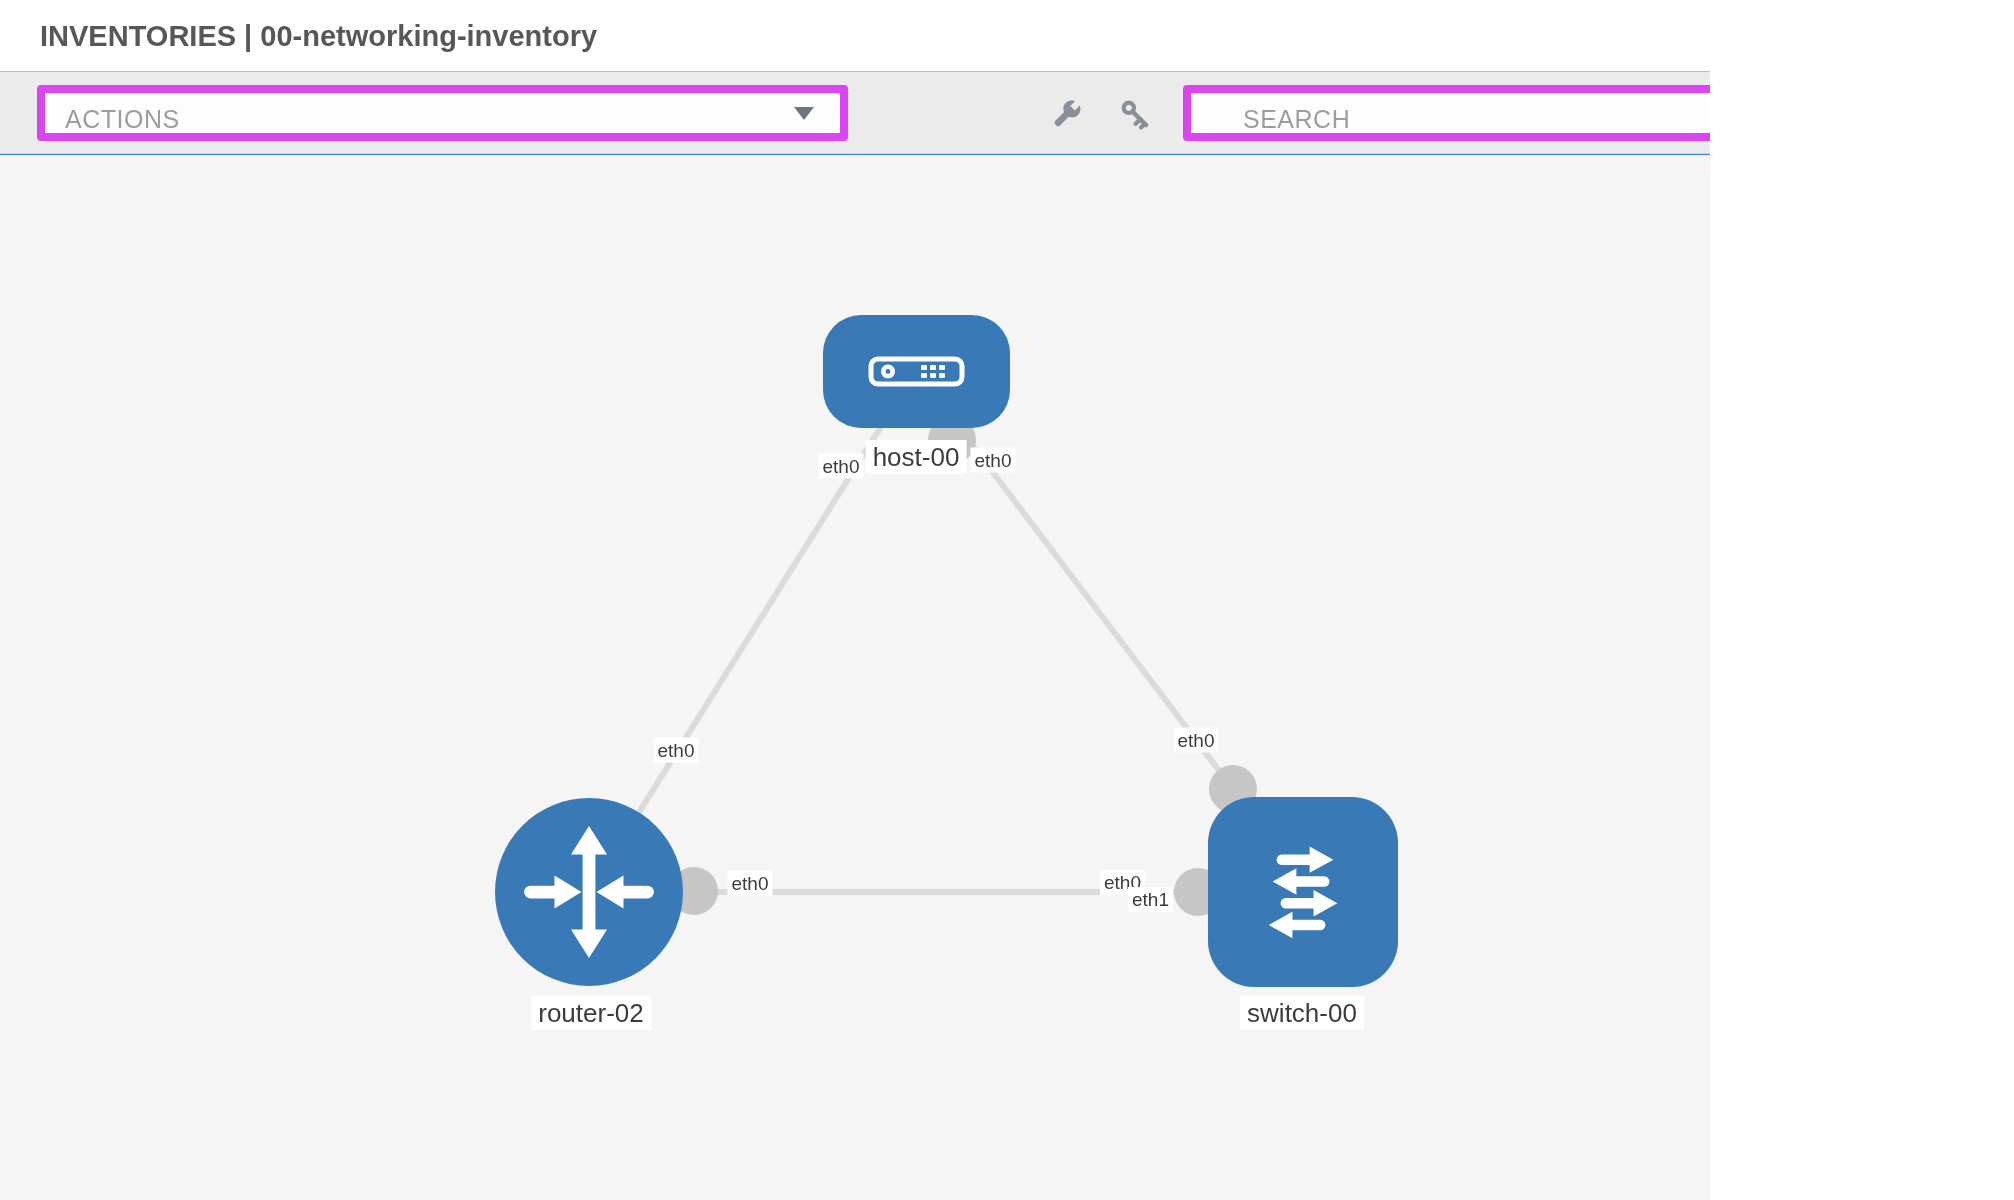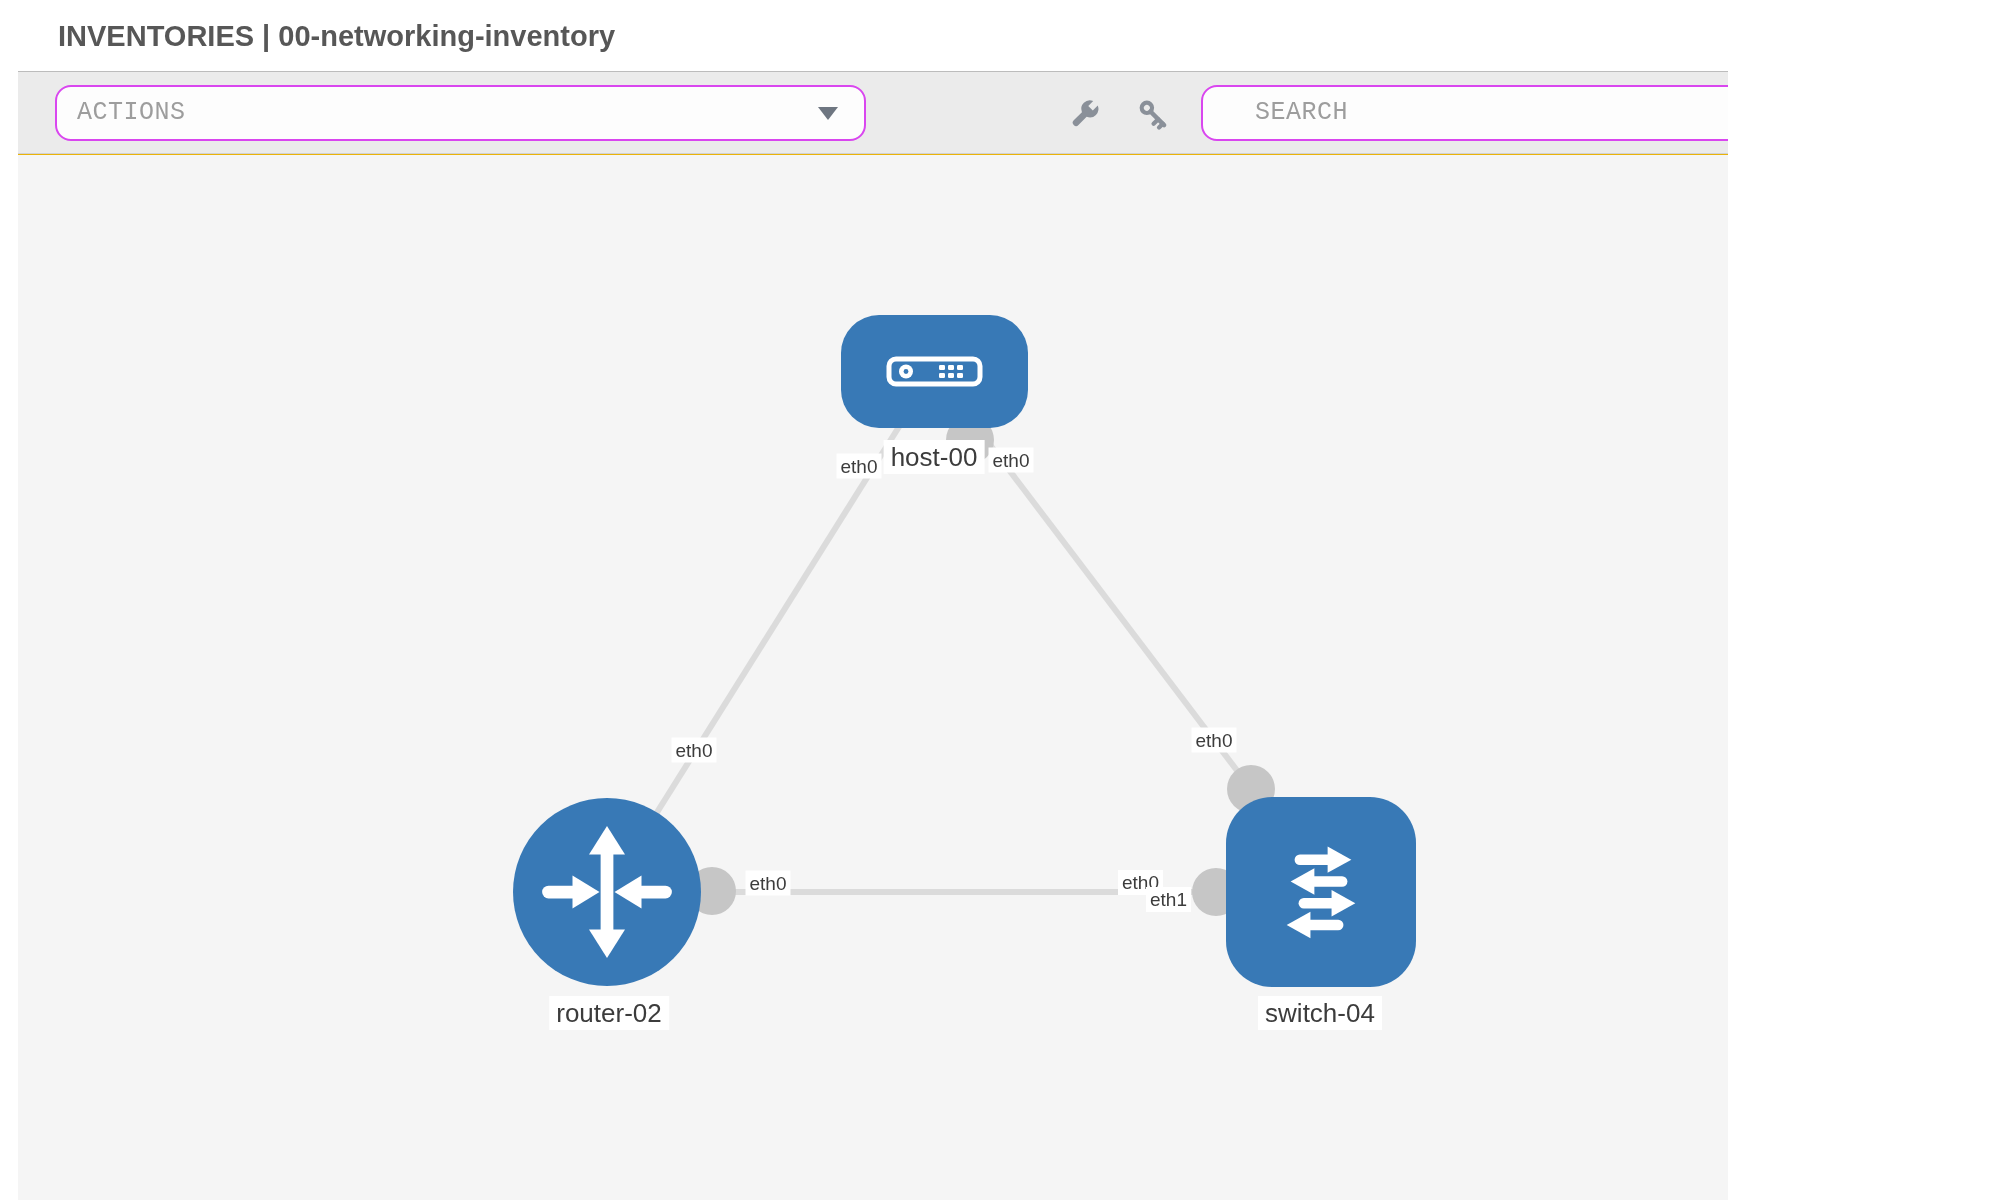--- a/index.html
+++ b/index.html
@@ -1,32 +1,32 @@
 <!DOCTYPE html>
 <html><head>
 <meta charset="utf-8">
 <style>
   html,body{margin:0;padding:0;}
   body{width:2014px;height:1200px;overflow:hidden;
        font-family:"Liberation Sans","DejaVu Sans",sans-serif;background:#fff;}
-  .app{position:relative;width:1710px;height:1200px;background:#eab308;overflow:hidden;margin-left:18px;}
+  .app{position:relative;width:1710px;height:1200px;background:#3b82f6;overflow:hidden;}
 
   
   .header{position:absolute;left:0;top:0;width:100%;height:72px;background:#fff;
           border-bottom:1px solid #bcbcbc;box-sizing:border-box;}
   .page-title{position:absolute;left:40px;top:50%;transform:translateY(-50%);
           font-size:29px;font-weight:bold;color:#575757;white-space:nowrap;}
   .close-btn{position:absolute;left:1938px;top:15px;width:36px;height:36px;border:none;
           background:transparent;padding:0;cursor:pointer;}
 
   
   .toolbar{position:absolute;left:0;top:72px;width:100%;height:82px;background:#ebebeb;
           border-bottom:1px solid #d2d2d2;box-sizing:border-box;}
   .select{position:absolute;top:85px;height:56px;background:#fdfdfd;
-          border:2px solid #d946ef;border-radius:16px;box-sizing:border-box;cursor:pointer;font-family:Liberation Mono, monospace;}
+          border:8px solid #d946ef;border-radius:4px;box-sizing:border-box;cursor:pointer;}
   .select .val{display:block;line-height:52px;padding-left:20px;font-size:25px;color:#9d9d9d;
           letter-spacing:.5px;white-space:nowrap;overflow:hidden;}
   .caret{position:absolute;top:50%;margin-top:-6px;width:0;height:0;
           border-left:10px solid transparent;border-right:10px solid transparent;
           border-top:13px solid #6e7681;}
   #actions-select{left:37px;width:811px;}
   #search-select{left:1183px;width:807px;padding-left:32px;}
   #actions-select .caret{right:26px;}
   #search-select .caret{right:24px;}
   .tool-btn{position:absolute;top:96px;width:38px;height:38px;background:transparent;
@@ -151,21 +151,21 @@
           <line x1="37" y1="58.5" x2="59" y2="58.5"></line>
           <polygon points="76,58.5 58,48.5 58,68.5" stroke="none"></polygon>
           <line x1="63" y1="75" x2="41" y2="75"></line>
           <polygon points="24,75 42,65 42,85" stroke="none"></polygon>
         </g>
       </svg>
     </div>
 
     <div class="nlabel" style="left:916px;top:302px;">host-00</div>
     <div class="nlabel" style="left:591px;top:858px;">router-02</div>
-    <div class="nlabel" style="left:1302px;top:858px;">switch-04</div>
+    <div class="nlabel" style="left:1302px;top:858px;">switch-00</div>
 
     <div class="elabel centered" style="left:841px;top:311px;">eth0</div>
     <div class="elabel centered" style="left:993px;top:305px;">eth0</div>
     <div class="elabel centered" style="left:676px;top:595px;">eth0</div>
     <div class="elabel centered" style="left:1196px;top:585px;">eth0</div>
     <div class="elabel centered" style="left:750px;top:728px;">eth0</div>
     <div class="elabel under" style="left:1100px;top:715px;">eth0</div>
     <div class="elabel" style="left:1128px;top:732px;">eth1</div>
 
   </div>

